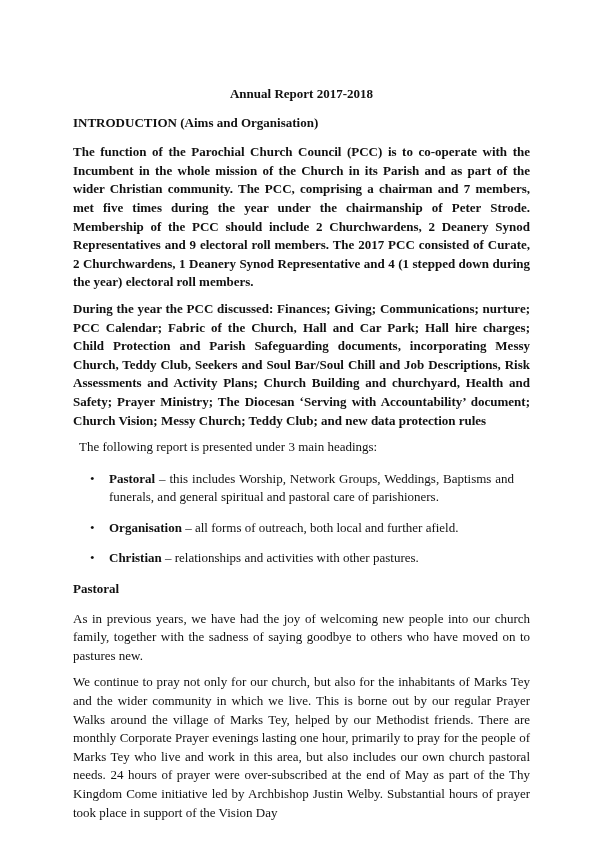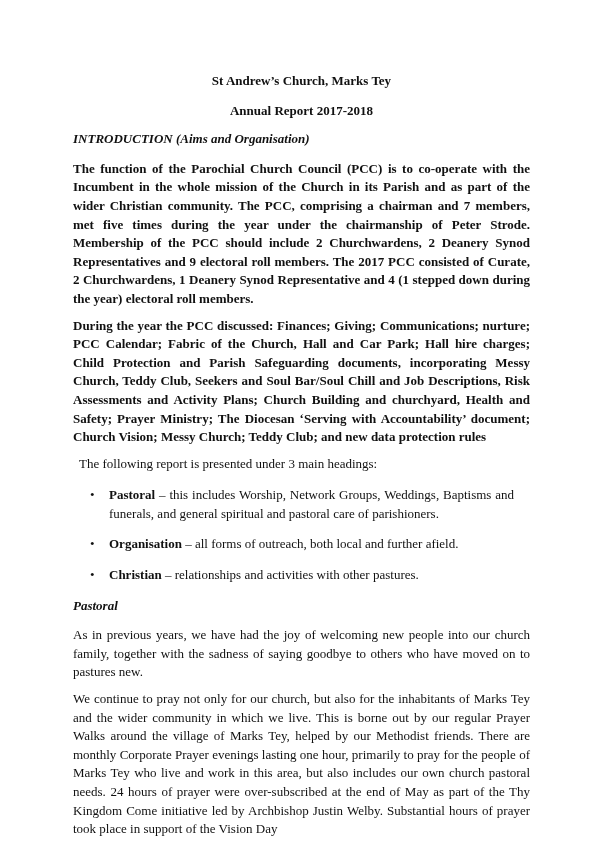--- a/index.html
+++ b/index.html
@@ -4,37 +4,36 @@
 <style>
   html, body { margin: 0; padding: 0; background: #ffffff; }
   body { width: 600px; height: 848px; overflow: hidden; position: relative; }
   .page {
     position: absolute; left: 73px; top: 72px; width: 457px;
     font-family: "Liberation Serif", "DejaVu Serif", serif;
     font-size: 13px; line-height: 18.6px; color: #111;
   }
   .center { text-align: center; font-weight: bold; }
   .title { margin: 0 0 11px 0; }
-  .subtitle { margin: 0 0 10px 0; }
-  .heading { font-weight: bold; margin: 0 0 11px 0; font-style: italic; }
+  .subtitle { margin: 13px 0 10px 0; }
+  .heading { font-weight: bold; margin: 0 0 11px 0; }
   p { margin: 0 0 8px 0; text-align: justify; }
   .p-intro { margin-bottom: 8px; font-weight: bold; }
   .indent-line { margin: 0 0 13px 6px; text-align: left; }
   ul.headings { list-style: none; margin: 0 16px 9px 0; padding: 0 0 0 36px; }
   ul.headings li { position: relative; margin: 0 0 12px 0; text-align: justify; }
   ul.headings li::before {
     content: "\2022"; position: absolute; left: -19px; top: 0;
   }
   b { font-weight: bold; }
 </style>
 </head>
 <body>
 
 <div class="page">
-  <div class="center title">St Andrew’s Church, Marks Tey</div>
   <div class="center subtitle">Annual Report 2017-2018</div>
   <div class="heading">INTRODUCTION  (Aims and Organisation)</div>
 
   <p class="p-intro">The function of the Parochial Church Council (PCC) is to co-operate with the Incumbent in the whole mission of the Church in its Parish and as part of the wider Christian community. The PCC, comprising a chairman and 7 members, met five times during the year under the chairmanship of Peter Strode.  Membership of the PCC should include 2 Churchwardens, 2 Deanery Synod Representatives and 9 electoral roll members. The 2017 PCC consisted of Curate, 2 Churchwardens, 1 Deanery Synod Representative and 4 (1 stepped down during the year) electoral roll members.</p>
   <p class="p-intro">During the year the PCC discussed:  Finances; Giving; Communications; nurture;  PCC Calendar; Fabric of the Church, Hall and Car Park; Hall hire charges; Child Protection and Parish Safeguarding documents, incorporating Messy Church, Teddy Club, Seekers and Soul Bar/Soul Chill and Job Descriptions, Risk Assessments and Activity Plans; Church Building and churchyard,  Health and Safety; Prayer Ministry; The Diocesan ‘Serving with Accountability’ document; Church Vision; Messy Church; Teddy Club; and new data protection rules</p>
   <div class="indent-line">The following report is presented under 3 main headings:</div>
 
   <ul class="headings">
     <li><b>Pastoral</b><span> – this includes Worship, Network Groups, Weddings, Baptisms and funerals, and general spiritual and pastoral care of parishioners.</span></li>
     <li><b>Organisation</b><span> – all forms of outreach, both local and further afield.</span></li>

